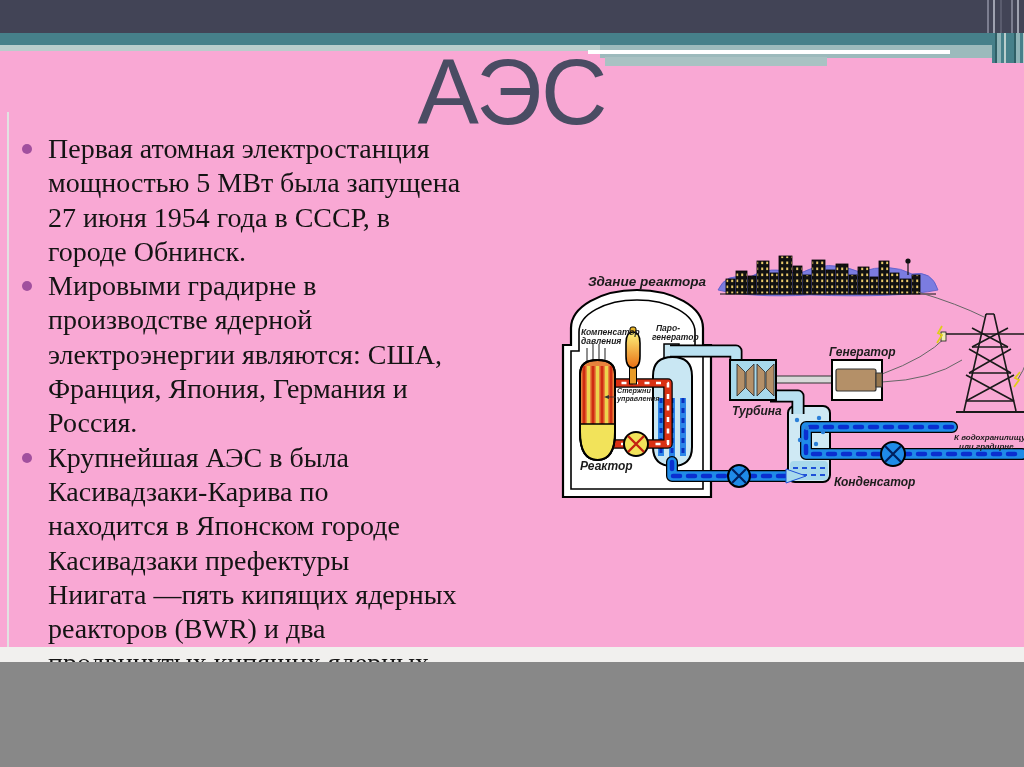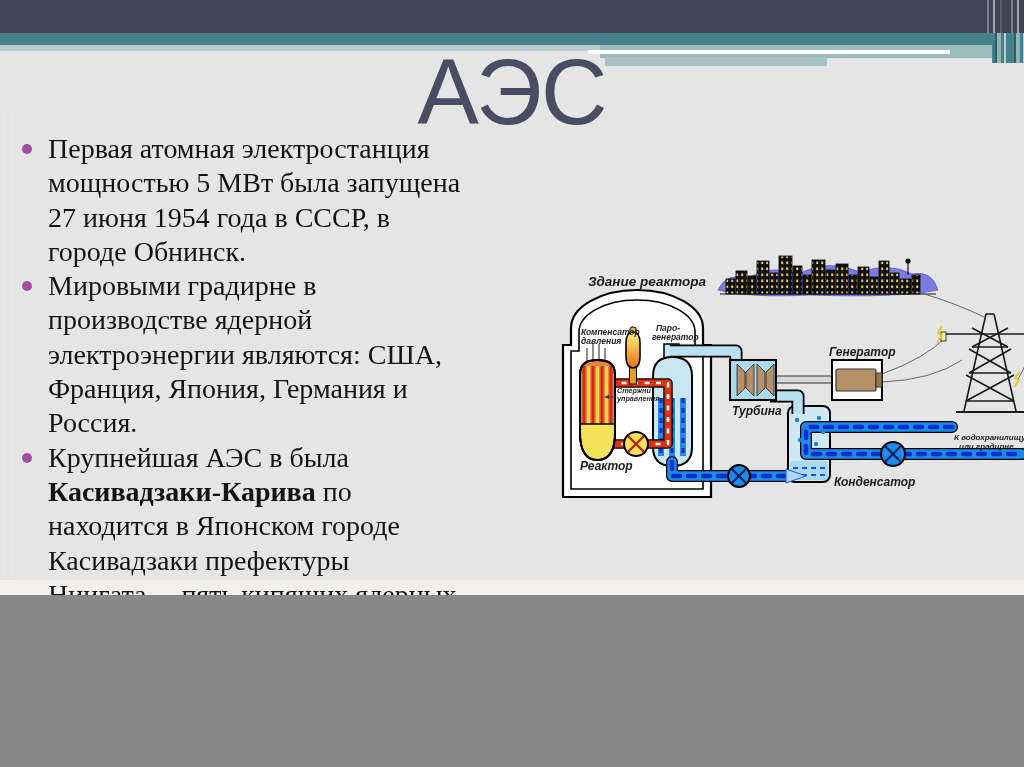--- a/index.html
+++ b/index.html
@@ -1,16 +1,16 @@
 <!DOCTYPE html>
 <html><head>
 <meta charset="utf-8">
 <style>
   html,body{margin:0;padding:0;background:#888;}
-  .slide{position:relative;width:1024px;height:595px;background:#e5e5e5;overflow:hidden;
+  .slide{position:relative;width:1024px;height:662px;background:#f9a8d4;overflow:hidden;
          font-family:"Liberation Sans",sans-serif;margin:0 auto;}
   
   .bar-dark{position:absolute;top:0;left:0;width:1024px;height:33px;background:#424456;}
   .bar-teal{position:absolute;top:33px;left:0;width:1024px;height:12px;background:#46808a;}
   .bar-light{position:absolute;top:45px;left:0;width:930px;height:6px;background:#b9cdcc;}
   .band-right1{position:absolute;top:45px;left:600px;width:424px;height:13px;background:#9cbabc;}
   .stripe-white{position:absolute;top:50px;left:588px;width:362px;height:4px;background:#ffffff;}
   .band-right2{position:absolute;top:57px;left:605px;width:222px;height:9px;background:#a9c2c3;}
   .corner-dark{position:absolute;top:0;right:0;width:40px;height:33px;
     background:repeating-linear-gradient(90deg,#424456 0 3px,#7c7e90 3px 5px,#424456 5px 9px,#9fa2b0 9px 11px,#424456 11px 16px,#5a5c6e 16px 18px,#424456 18px 24px);}
@@ -23,21 +23,21 @@
   .title{position:absolute;top:46px;left:0;width:1024px;text-align:center;
          font-size:92px;line-height:1;color:#4a4c63;letter-spacing:-1px;}
   
   .bullets{position:absolute;left:14px;top:132px;width:540px;}
   .bullet{display:flex;}
   .dot{flex:0 0 34px;}
   .dot::before{content:"";display:block;width:10px;height:10px;border-radius:50%;
                background:#a1509e;margin:12px 0 0 8px;}
   .btext{font-family:"Liberation Serif",serif;font-size:28px;line-height:34.3px;
          color:#141414;white-space:pre-line;}
-  .seg-bold{font-weight:bold;}
+  .seg-bold{font-weight:normal;}
   
   .diagram{position:absolute;left:560px;top:248px;width:464px;height:264px;}
   .dlbl{font-family:"Liberation Sans",sans-serif;font-style:italic;font-weight:700;fill:#1c1c1c;}
 </style>
 </head>
 <body>
 
 <div class="slide">
 
   <div class="bar-dark"></div>

